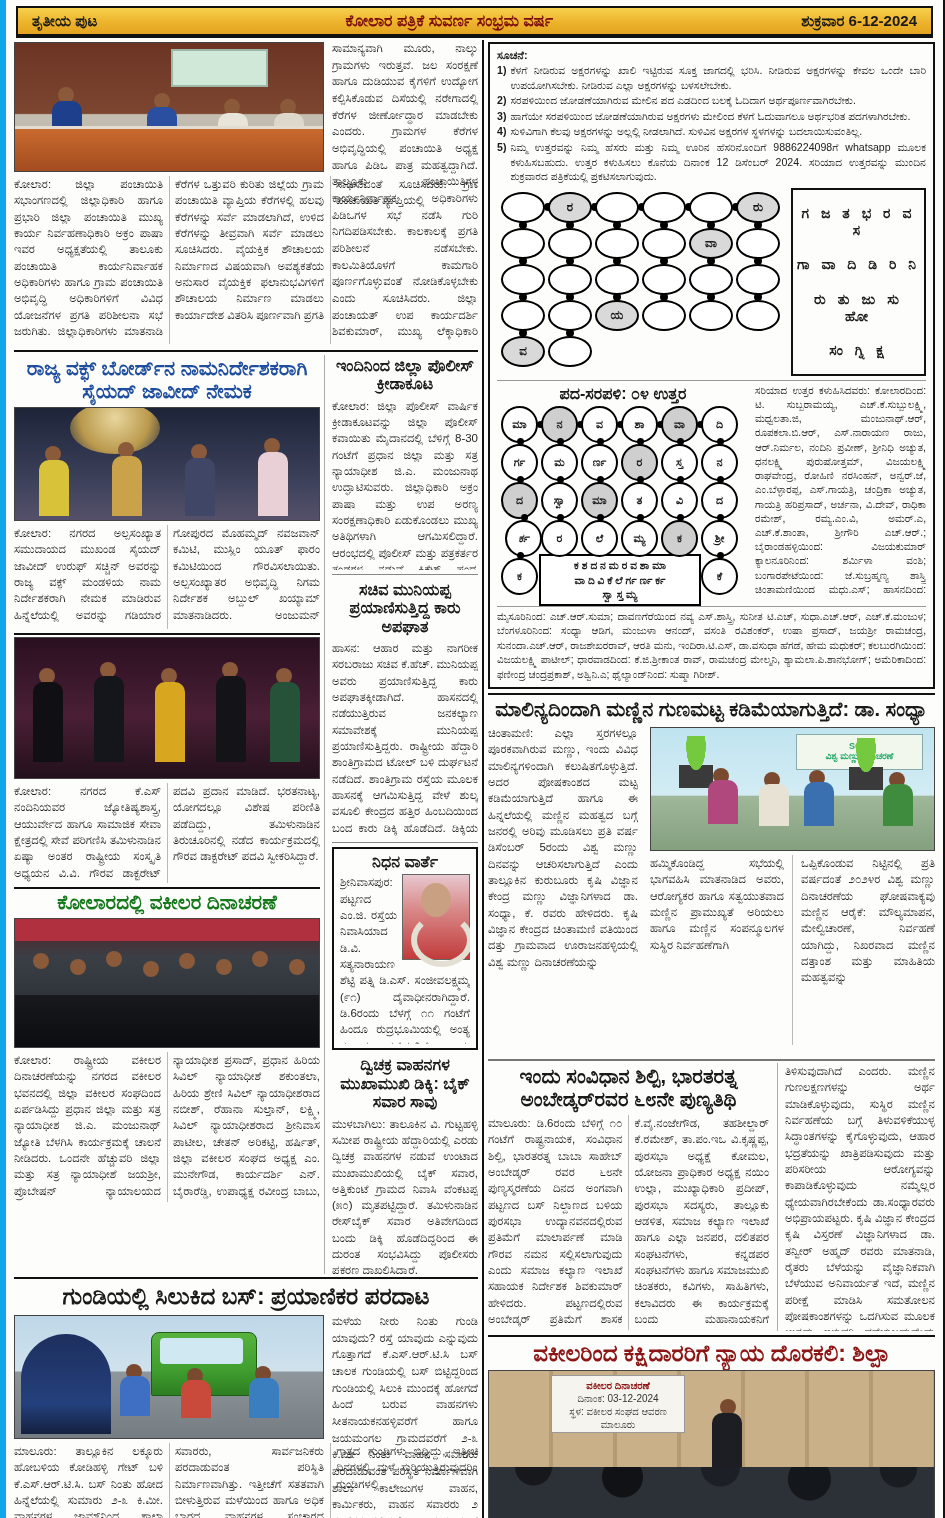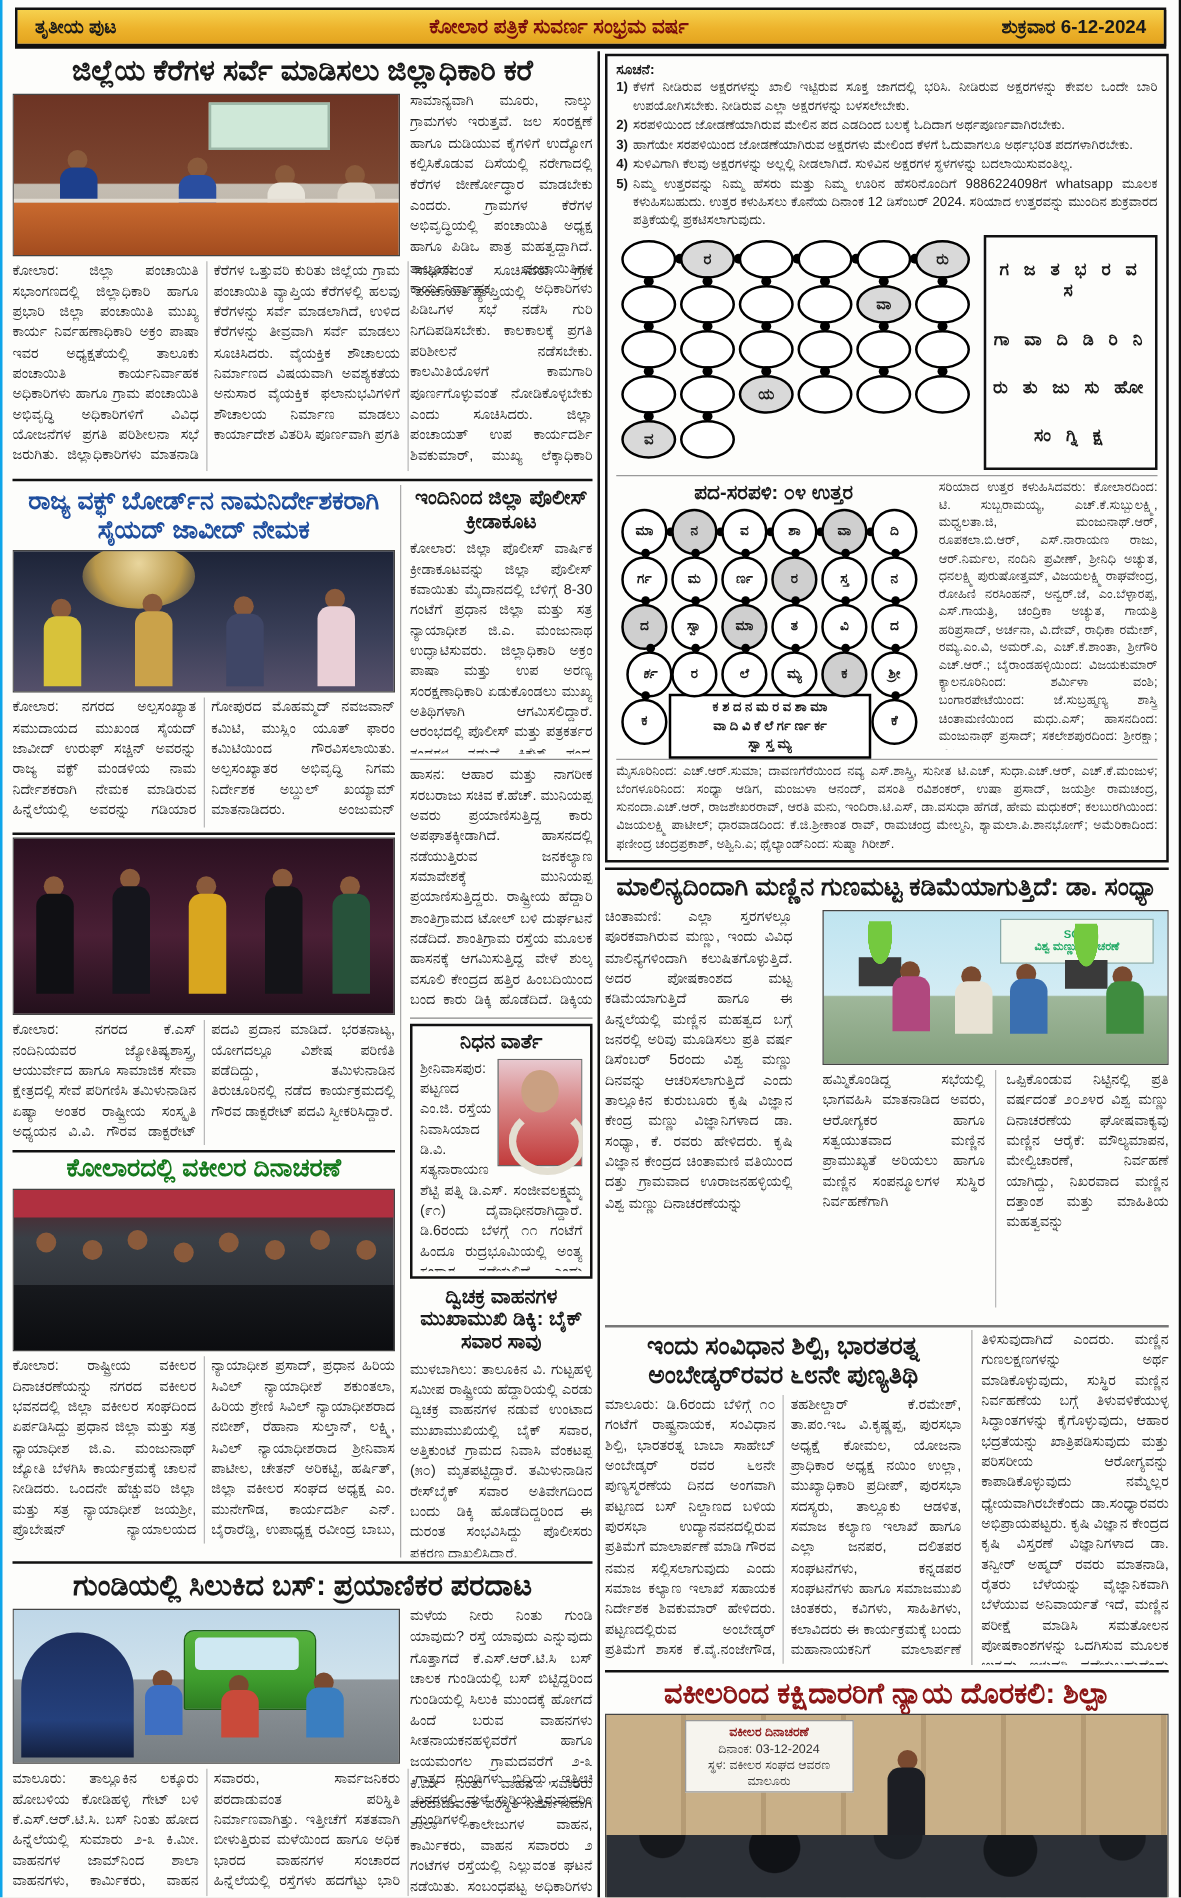--- a/index.html
+++ b/index.html
@@ -1,18 +1,18 @@
 <!DOCTYPE html>
 <html><head>
 <meta charset="utf-8">
 <style>
   html,body{margin:0;padding:0;background:#e9e7e2;}
   .page{position:relative;width:945px;height:1518px;margin:0 auto;background:#fdfdfb;
         font-family:"Liberation Sans",sans-serif;color:#1a1a1a;overflow:hidden;
-        border-left:2px solid #0ea5e9;border-right:2px solid #111;box-sizing:border-box;}
+        border-left:6px solid #0ea5e9;border-right:2px solid #111;box-sizing:border-box;}
   
   .masthead{margin:6px 10px 4px 10px;border:2px solid #111;box-shadow:0 2px 0 #111;
             background:linear-gradient(180deg,#f6d14e,#edb32c 55%,#e3a41f);
             display:flex;align-items:center;justify-content:space-between;
             padding:4px 14px;font-weight:bold;font-size:15px;}
   .mh-center{color:#7a0c0c;font-size:16px;}
   
   .cols{display:flex;margin:2px 8px 0 8px;}
   .halfL{width:464px;flex:none;}
   .vrule{width:2px;background:#111;margin:0 4px;flex:none;}
@@ -105,21 +105,21 @@
   .cr{position:absolute;width:33px;height:33px;border:2px solid #000;border-radius:50%;background:#fff;
       font-size:11px;font-weight:bold;display:flex;align-items:center;justify-content:center;}
   .cr.shaded{background:#cfcfcf;}
   .cr.vlink::before{content:'';position:absolute;top:-8px;left:50%;margin-left:-3px;width:7px;height:7px;background:#000;border-radius:50%;}
   .cr.hlink::after{content:'';position:absolute;right:-8px;top:50%;margin-top:-3px;width:7px;height:7px;background:#000;border-radius:50%;}
   .ansbox{position:absolute;left:42px;top:150px;width:158px;height:46px;border:2px solid #000;background:#fff;
       font-size:10.5px;font-weight:bold;text-align:center;line-height:1.4;padding-top:2px;}
   .senders{flex:1;min-width:0;font-size:10.3px;line-height:1.38;text-align:justify;}
   .senders2{border-top:1px solid #999;margin-top:4px;padding-top:3px;font-size:10.3px;line-height:1.4;text-align:justify;}
   
-  .soil-row{display:flex;gap:24px;}
+  .soil-row{display:flex;gap:12px;}
   .soil-c1{width:150px;flex:none;}
   .soil-main{flex:1;min-width:0;}
   .soil-sub{display:flex;gap:8px;margin-top:3px;}
   .soil-sub>div{flex:1;}
   .amb-row{display:flex;gap:8px;border-top:2px solid #777;margin-top:4px;padding-top:2px;}
   .amb-main{flex:1;min-width:0;}
   .amb-side{width:150px;flex:none;border-left:1px solid #aaa;padding-left:7px;}
 </style>
 </head>
 <body>
@@ -130,21 +130,20 @@
     <span>ತೃತೀಯ ಪುಟ</span>
     <span class="mh-center">ಕೋಲಾರ ಪತ್ರಿಕೆ ಸುವರ್ಣ ಸಂಭ್ರಮ ವರ್ಷ</span>
     <span>ಶುಕ್ರವಾರ  6-12-2024</span>
   </div>
 
   <div class="cols">
 
     <div class="halfL">
 
       <section>
-        <h1 class="hl hl-xl">ಜಿಲ್ಲೆಯ ಕೆರೆಗಳ ಸರ್ವೆ ಮಾಡಿಸಲು ಜಿಲ್ಲಾಧಿಕಾರಿ ಕರೆ</h1>
         <div class="row">
           <div class="mainpart">
             <div class="photo photo-meeting">
               <span class="scr"></span>
               <span class="head" style="left:14%;top:44px;"></span>
               <span class="torso" style="left:12%;top:58px;background:#1d3f8c;"></span>
               <span class="head" style="left:45%;top:50px;"></span>
               <span class="torso" style="left:43%;top:64px;background:#2a4ea0;"></span>
               <span class="head" style="left:68%;top:56px;"></span>
               <span class="torso" style="left:66%;top:70px;background:#e8e4da;"></span>
@@ -209,20 +208,21 @@
             <div class="body cols2" style="height:150px;">ಕೋಲಾರ: ರಾಷ್ಟ್ರೀಯ ವಕೀಲರ ದಿನಾಚರಣೆಯನ್ನು ನಗರದ ವಕೀಲರ ಭವನದಲ್ಲಿ ಜಿಲ್ಲಾ ವಕೀಲರ ಸಂಘದಿಂದ ಏರ್ಪಡಿಸಿದ್ದು ಪ್ರಧಾನ ಜಿಲ್ಲಾ ಮತ್ತು ಸತ್ರ ನ್ಯಾಯಾಧೀಶ ಜಿ.ಎ. ಮಂಜುನಾಥ್ ಜ್ಯೋತಿ ಬೆಳಗಿಸಿ ಕಾರ್ಯಕ್ರಮಕ್ಕೆ ಚಾಲನೆ ನೀಡಿದರು. ಒಂದನೇ ಹೆಚ್ಚುವರಿ ಜಿಲ್ಲಾ ಮತ್ತು ಸತ್ರ ನ್ಯಾಯಾಧೀಶೆ ಜಯಶ್ರೀ, ಪ್ರೊಬೇಷನ್ ನ್ಯಾಯಾಲಯದ ನ್ಯಾಯಾಧೀಶ ಪ್ರಸಾದ್, ಪ್ರಧಾನ ಹಿರಿಯ ಸಿವಿಲ್ ನ್ಯಾಯಾಧೀಶೆ ಶಕುಂತಲಾ, ಹಿರಿಯ ಶ್ರೇಣಿ ಸಿವಿಲ್ ನ್ಯಾಯಾಧೀಶರಾದ ನಬೀಶ್, ರೆಹಾನಾ ಸುಲ್ತಾನ್, ಲಕ್ಷ್ಮಿ, ಸಿವಿಲ್ ನ್ಯಾಯಾಧೀಶರಾದ ಶ್ರೀನಿವಾಸ ಪಾಟೀಲ, ಚೇತನ್ ಅರಿಕಟ್ಟಿ, ಹರ್ಷಿತ್, ಜಿಲ್ಲಾ ವಕೀಲರ ಸಂಘದ ಅಧ್ಯಕ್ಷ ಎಂ. ಮುನೇಗೌಡ, ಕಾರ್ಯದರ್ಶಿ ಎನ್. ಬೈರಾರೆಡ್ಡಿ, ಉಪಾಧ್ಯಕ್ಷ ರವೀಂದ್ರ ಬಾಬು, ಖಜಾಂಚಿ ನವೀನ್, ವಕೀಲರಾದ ಕೆ.ವಿ. ಶಂಕರಪ್ಪ, ಬಿನಪ್ಪಗೌಡ ಇತರರಿದ್ದರು. ಸಂಗೀತ ರಸಸಂಜೆ ಕಲಾವಿದ ಶ್ರೀನಾಥ್‌ರಿಂದ ನಡೆಯಿತು. ನೃತ್ಯ, ಜಾನಪದ ಗೀತೆ, ಹಾಸ್ಯಚಟಾಕಿ ಇತರ ಸಾಂಸ್ಕೃತಿಕ ಕಾರ್ಯಕ್ರಮಗಳಿಂದ ಹಬ್ಬದ ವಾತಾವರಣ ನಿರ್ಮಾಣವಾಗಿತ್ತು.</div>
           </section>
         </div>
 
         <div class="sidecol">
           <section class="side-art">
             <h3 class="hl hl-md">ಇಂದಿನಿಂದ ಜಿಲ್ಲಾ ಪೊಲೀಸ್ ಕ್ರೀಡಾಕೂಟ</h3>
             <div class="body" style="height:172px;overflow:hidden;">ಕೋಲಾರ: ಜಿಲ್ಲಾ ಪೊಲೀಸ್ ವಾರ್ಷಿಕ ಕ್ರೀಡಾಕೂಟವನ್ನು ಜಿಲ್ಲಾ ಪೊಲೀಸ್ ಕವಾಯಿತು ಮೈದಾನದಲ್ಲಿ ಬೆಳಿಗ್ಗೆ 8-30 ಗಂಟೆಗೆ ಪ್ರಧಾನ ಜಿಲ್ಲಾ ಮತ್ತು ಸತ್ರ ನ್ಯಾಯಾಧೀಶ ಜಿ.ಎ. ಮಂಜುನಾಥ ಉದ್ಘಾಟಿಸುವರು. ಜಿಲ್ಲಾಧಿಕಾರಿ ಅಕ್ರಂ ಪಾಷಾ ಮತ್ತು ಉಪ ಅರಣ್ಯ ಸಂರಕ್ಷಣಾಧಿಕಾರಿ ಏಡುಕೊಂಡಲು ಮುಖ್ಯ ಅತಿಥಿಗಳಾಗಿ ಆಗಮಿಸಲಿದ್ದಾರೆ. ಆರಂಭದಲ್ಲಿ ಪೊಲೀಸ್ ಮತ್ತು ಪತ್ರಕರ್ತರ ತಂಡಗಳ ನಡುವೆ ಕ್ರಿಕೆಟ್ ಪಂದ್ಯ ನಡೆಯಲಿದೆ.</div>
           </section>
           <section class="side-art">
+            <h3 class="hl hl-md">ಸಚಿವ ಮುನಿಯಪ್ಪ ಪ್ರಯಾಣಿಸುತ್ತಿದ್ದ ಕಾರು ಅಪಘಾತ</h3>
             <div class="body" style="height:198px;overflow:hidden;">ಹಾಸನ: ಆಹಾರ ಮತ್ತು ನಾಗರೀಕ ಸರಬರಾಜು ಸಚಿವ ಕೆ.ಹೆಚ್. ಮುನಿಯಪ್ಪ ಅವರು ಪ್ರಯಾಣಿಸುತ್ತಿದ್ದ ಕಾರು ಅಪಘಾತಕ್ಕೀಡಾಗಿದೆ. ಹಾಸನದಲ್ಲಿ ನಡೆಯುತ್ತಿರುವ ಜನಕಲ್ಯಾಣ ಸಮಾವೇಶಕ್ಕೆ ಮುನಿಯಪ್ಪ ಪ್ರಯಾಣಿಸುತ್ತಿದ್ದರು. ರಾಷ್ಟ್ರೀಯ ಹೆದ್ದಾರಿ ಶಾಂತಿಗ್ರಾಮದ ಟೋಲ್ ಬಳಿ ದುರ್ಘಟನೆ ನಡೆದಿದೆ. ಶಾಂತಿಗ್ರಾಮ ರಸ್ತೆಯ ಮೂಲಕ ಹಾಸನಕ್ಕೆ ಆಗಮಿಸುತ್ತಿದ್ದ ವೇಳೆ ಶುಲ್ಕ ವಸೂಲಿ ಕೇಂದ್ರದ ಹತ್ತಿರ ಹಿಂಬದಿಯಿಂದ ಬಂದ ಕಾರು ಡಿಕ್ಕಿ ಹೊಡೆದಿದೆ. ಡಿಕ್ಕಿಯ ರಭಸಕ್ಕೆ ಸಚಿವರ ಕಾರು ಜಖಂಗೊಂಡಿದೆ.</div>
           </section>
           <section class="nidhan-box">
             <h3 class="hl hl-md" style="margin:0 0 3px 0;">ನಿಧನ ವಾರ್ತೆ</h3>
             <div style="overflow:hidden;height:170px;">
               <div class="obit-photo">
                 <span class="face"></span>
                 <span class="garl"></span>
               </div>
               <div class="body">ಶ್ರೀನಿವಾಸಪುರ: ಪಟ್ಟಣದ ಎಂ.ಜಿ. ರಸ್ತೆಯ ನಿವಾಸಿಯಾದ ಡಿ.ವಿ. ಸತ್ಯನಾರಾಯಣ ಶೆಟ್ಟಿ ಪತ್ನಿ ಡಿ.ಎಸ್. ಸಂಜೀವಲಕ್ಷ್ಮಮ್ಮ (೯೧) ದೈವಾಧೀನರಾಗಿದ್ದಾರೆ. ಡಿ.6ರಂದು ಬೆಳಗ್ಗೆ ೧೧ ಗಂಟೆಗೆ ಹಿಂದೂ ರುದ್ರಭೂಮಿಯಲ್ಲಿ ಅಂತ್ಯ ಸಂಸ್ಕಾರ ನಡೆಯಲಿದೆ ಎಂದು ಕುಟುಂಬದವರು ತಿಳಿಸಿದ್ದಾರೆ.</div>

